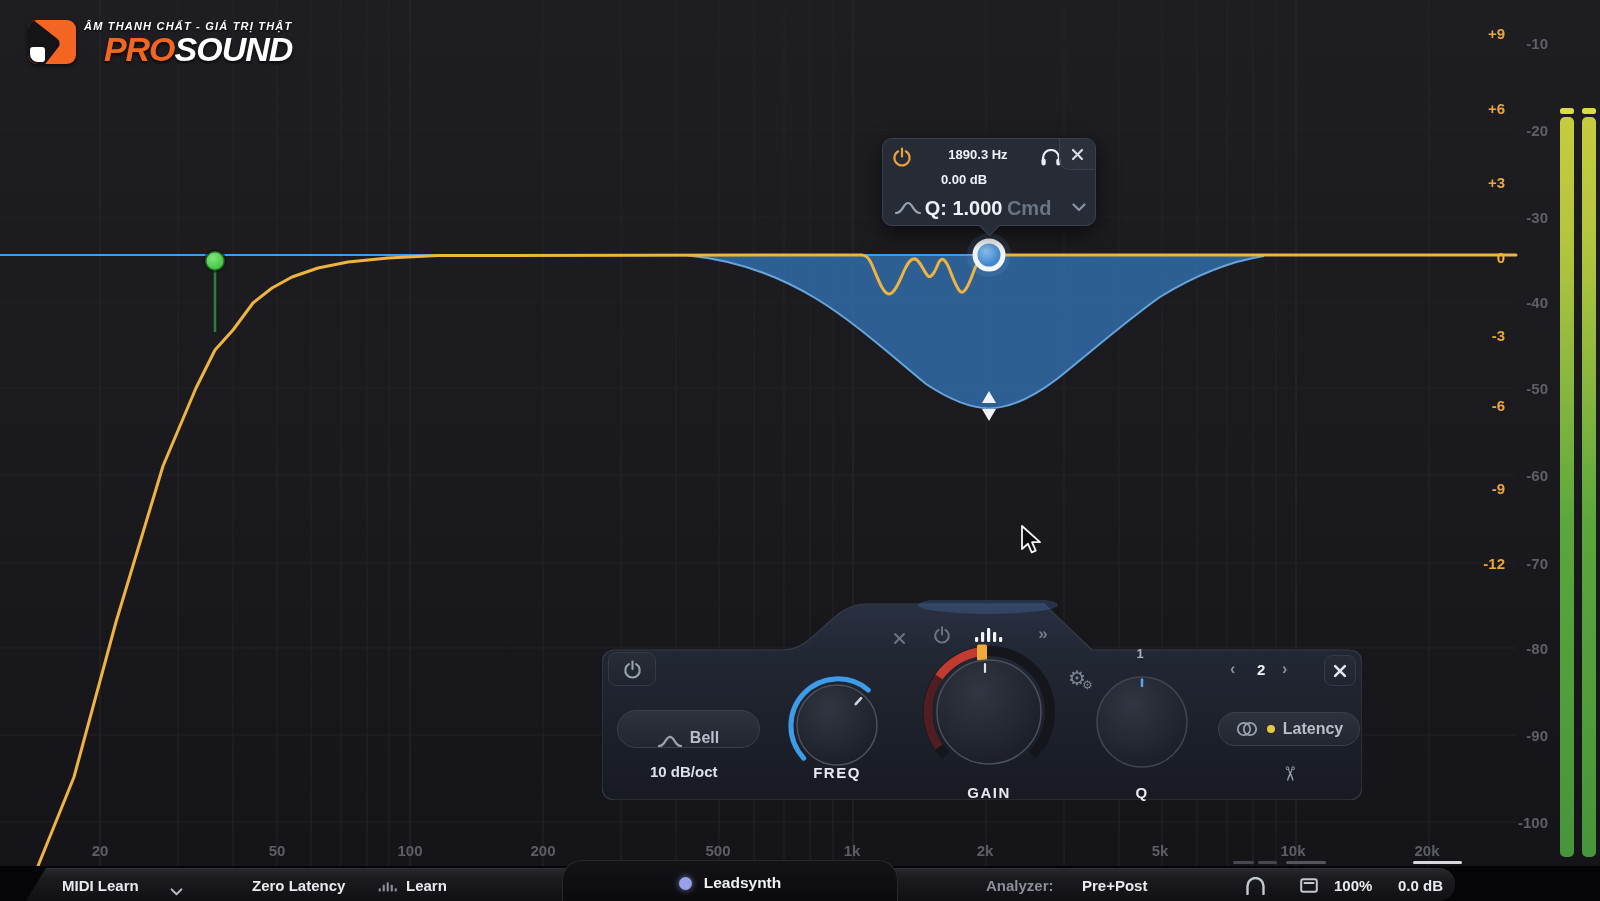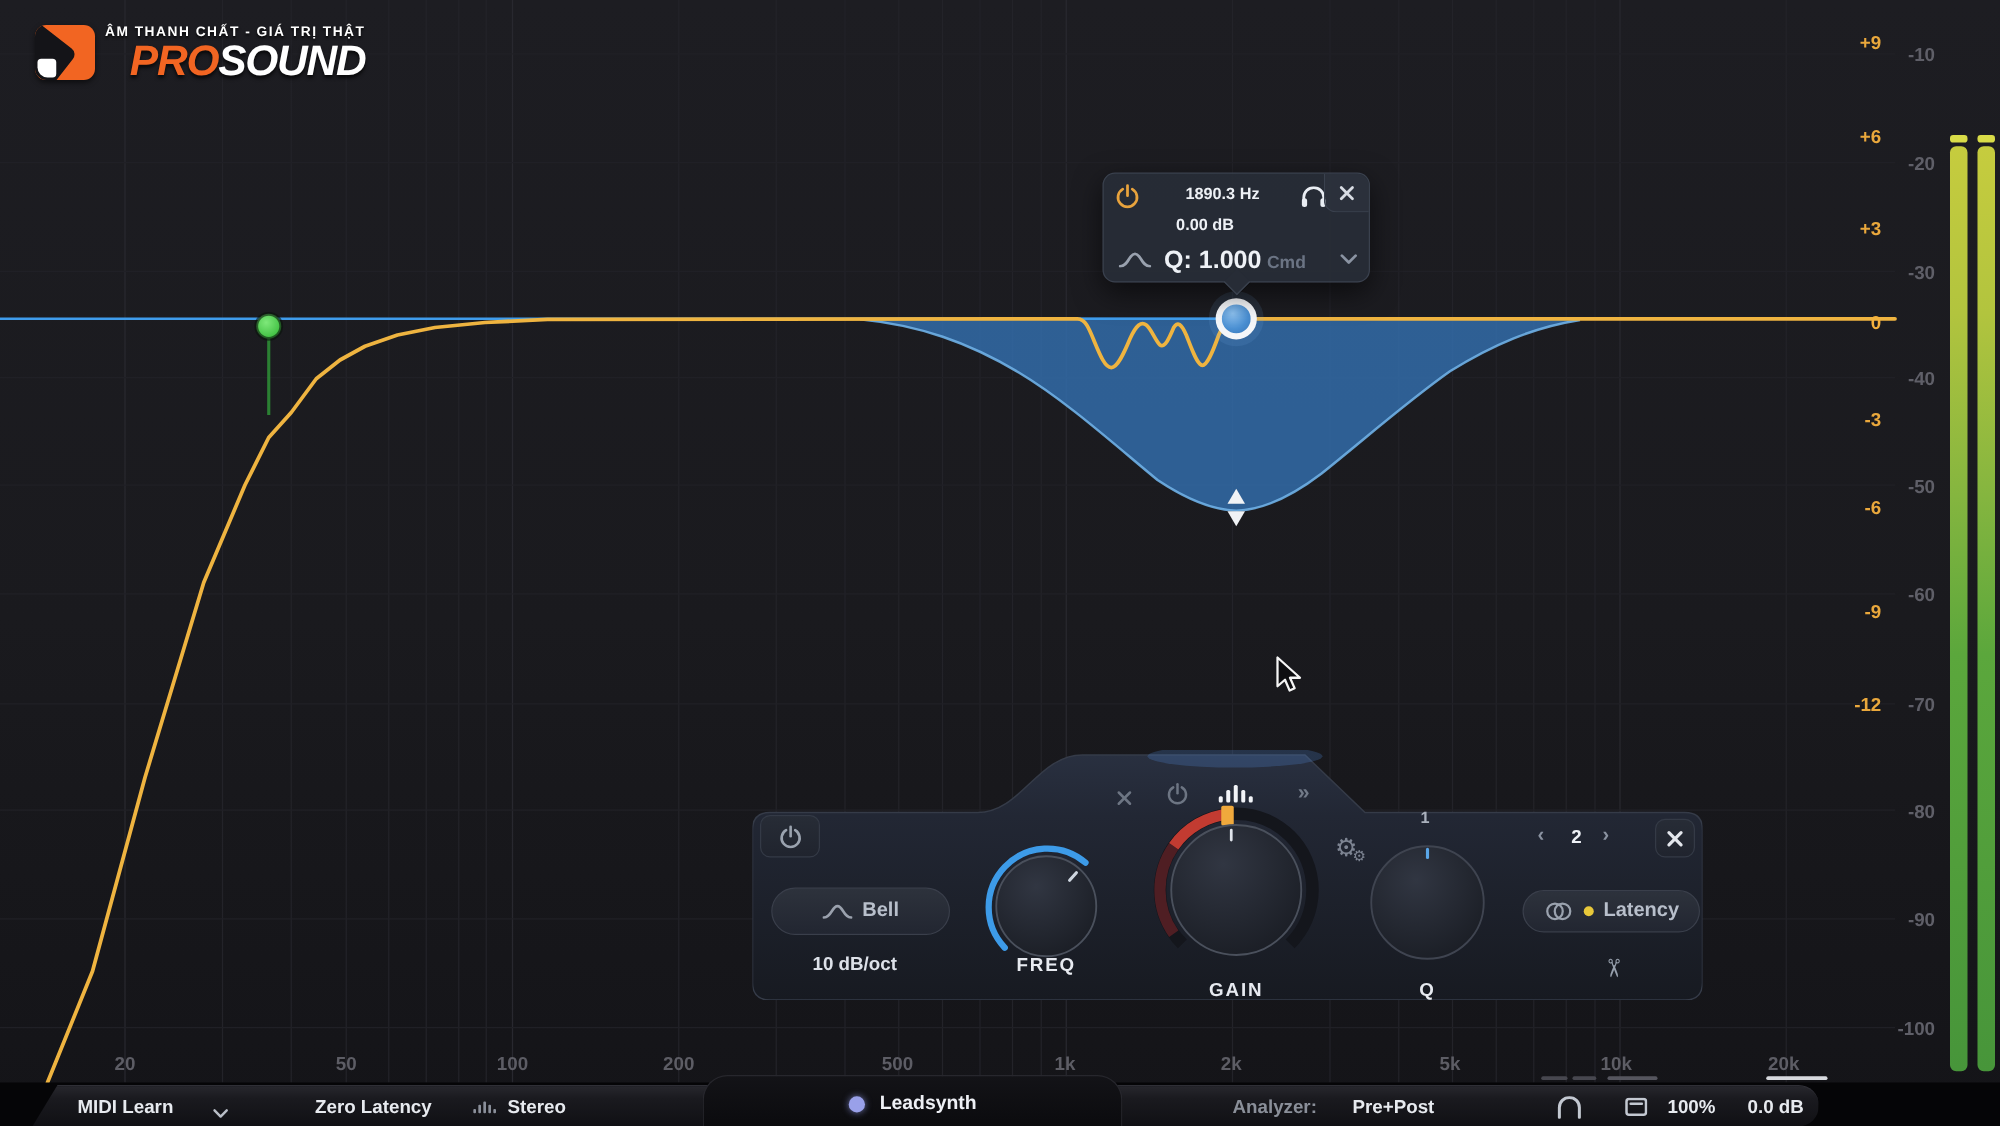--- a/index.html
+++ b/index.html
@@ -12,34 +12,34 @@
   
   .logo { position:absolute; left:28px; top:20px; display:flex; gap:8px; z-index:30; }
   .logo-icon { width:48px; height:44px; background:#f26522; border-radius:9px; position:relative; overflow:hidden;
                box-shadow:0 2px 4px rgba(0,0,0,.5); }
   .logo-icon .notch { position:absolute; left:2px; bottom:2px; width:15px; height:15px; background:#fff;
                border-radius:3px 3px 3px 8px; }
   .logo-icon .slash { position:absolute; left:-14px; top:6px; width:42px; height:34px; background:#141418;
                transform:rotate(38deg); border-radius:6px; }
   .logo-text { display:flex; flex-direction:column; align-items:flex-end; }
   .logo-tagline { color:#fff; font-size:11px; font-weight:700; letter-spacing:1.2px; margin-bottom:1px;
-               text-shadow:0 1px 2px rgba(0,0,0,.8); }
+               text-shadow:0 1px 2px rgba(0,0,0,.8);font-style:italic; }
   .logo-word { font-size:34px; line-height:32px; font-weight:700; font-style:italic; letter-spacing:-1px;
                text-shadow:0 2px 3px rgba(0,0,0,.7); }
   .logo-word .pro { color:#f26522; } .logo-word .sound { color:#fff; }
 
   
   .tooltip { position:absolute; left:882px; top:138px; width:214px; height:88px; z-index:40;
              background:rgba(39,44,54,.97); border:1px solid #3a414e; border-radius:10px;
              box-shadow:0 8px 22px rgba(0,0,0,.55); }
   .tooltip:after { content:""; position:absolute; left:99px; bottom:-8px; width:14px; height:14px;
              background:#272c36; border-right:1px solid #3a414e; border-bottom:1px solid #3a414e;
              transform:rotate(45deg); }
   .tt-row-text { position:absolute; color:#eef1f6; font-size:13px; font-weight:700; text-align:center; width:118px; }
-  .tt-cmd { color:#6b7484; font-weight:700; font-size:14px; }
+  .tt-cmd { color:#6b7484; font-weight:700; font-size:20px; }
   .tt-close { position:absolute; right:0; top:0; width:36px; height:31px;
               border-left:1px solid #3a414e; border-bottom:1px solid #3a414e;
               border-radius:0 10px 0 10px; background:rgba(48,54,66,.5);
               display:flex; align-items:center; justify-content:center; cursor:default; }
   .icon-btn { position:absolute; display:flex; align-items:center; justify-content:center; }
 
   
   .panel { position:absolute; left:602px; top:600px; width:760px; height:200px; z-index:35; }
   .pill { position:absolute; background:linear-gradient(180deg,#2d323c,#222631); border:1px solid #3a3f4b;
           border-radius:19px; display:flex; align-items:center; justify-content:center; gap:8px;
@@ -305,21 +305,21 @@
         <span>»</span>
       </div>
 
   <div class="cell" style="left:6px;top:52px;width:48px;height:34px;">
     <svg width="19" height="19" viewBox="0 0 20 20">
       <path d="M6.2,4.3 A7.6,7.6 0 1 0 13.8,4.3" fill="none" stroke="#9aa2ae" stroke-width="2.2" stroke-linecap="round"></path>
       <line x1="10" y1="1.5" x2="10" y2="9.5" stroke="#9aa2ae" stroke-width="2.2" stroke-linecap="round"></line>
     </svg>
   </div>
 
-  <div class="pill" style="left:15px;top:110px;width:143px;height:38px;">
+  <div class="pill" style="left:15px;top:110px;width:143px;height:38px;align-items:flex-end;">
     <svg width="24" height="12" viewBox="0 0 26 13">
       <path d="M1,12 C8,12 8,2 13,2 C18,2 18,12 25,12" fill="none" stroke="#9aa1ad" stroke-width="2.4" stroke-linecap="round"></path>
     </svg>
     <span>Bell</span>
   </div>
   <div class="slope" style="left:48px;top:163px;width:100px;">10 dB/oct</div>
 
   <svg style="position:absolute;left:180px;top:70px;" width="110" height="110" viewBox="0 0 110 110">
     <path d="M 21.8,88.2 A 47,47 0 0 1 86.4,20.1" fill="none" stroke="#3d9be8" stroke-width="5" stroke-linecap="round"></path>
     <circle cx="55" cy="55" r="40" fill="url(#knobG)" stroke="#4a505c" stroke-width="1.5"></circle>
@@ -382,21 +382,21 @@
     <svg width="20" height="13" viewBox="0 0 30 17">
       <g fill="#8a8f9a">
         <rect x="1" y="11" width="3.2" height="5" rx="1.2"></rect>
             <rect x="7" y="6" width="3.2" height="10" rx="1.2"></rect>
         <rect x="13" y="2" width="3.2" height="14" rx="1.2"></rect>
             <rect x="19" y="6" width="3.2" height="10" rx="1.2"></rect>
         <rect x="25" y="11" width="3.2" height="5" rx="1.2"></rect>
       </g>
     </svg>
   </div>
-  <div class="item" style="left:406px;">Stereo</div>
+  <div class="item" style="left:406px;">Learn</div>
   <div class="item dim" style="left:986px;">Analyzer:</div>
   <div class="item" style="left:1082px;">Pre+Post</div>
   <div style="position:absolute;left:1244px;top:8px;">
     <svg width="23" height="18" viewBox="0 0 23 18">
       <path d="M3.5,17 V9 a8,8 0 0 1 16,0 V17" fill="none" stroke="#c3c8d1" stroke-width="2.4" stroke-linecap="round"></path>
     </svg>
   </div>
   <div style="position:absolute;left:1300px;top:9px;">
     <svg width="18" height="15" viewBox="0 0 18 15">
       <rect x="1.2" y="1.2" width="15.6" height="12.6" rx="2" fill="none" stroke="#c3c8d1" stroke-width="2"></rect>

